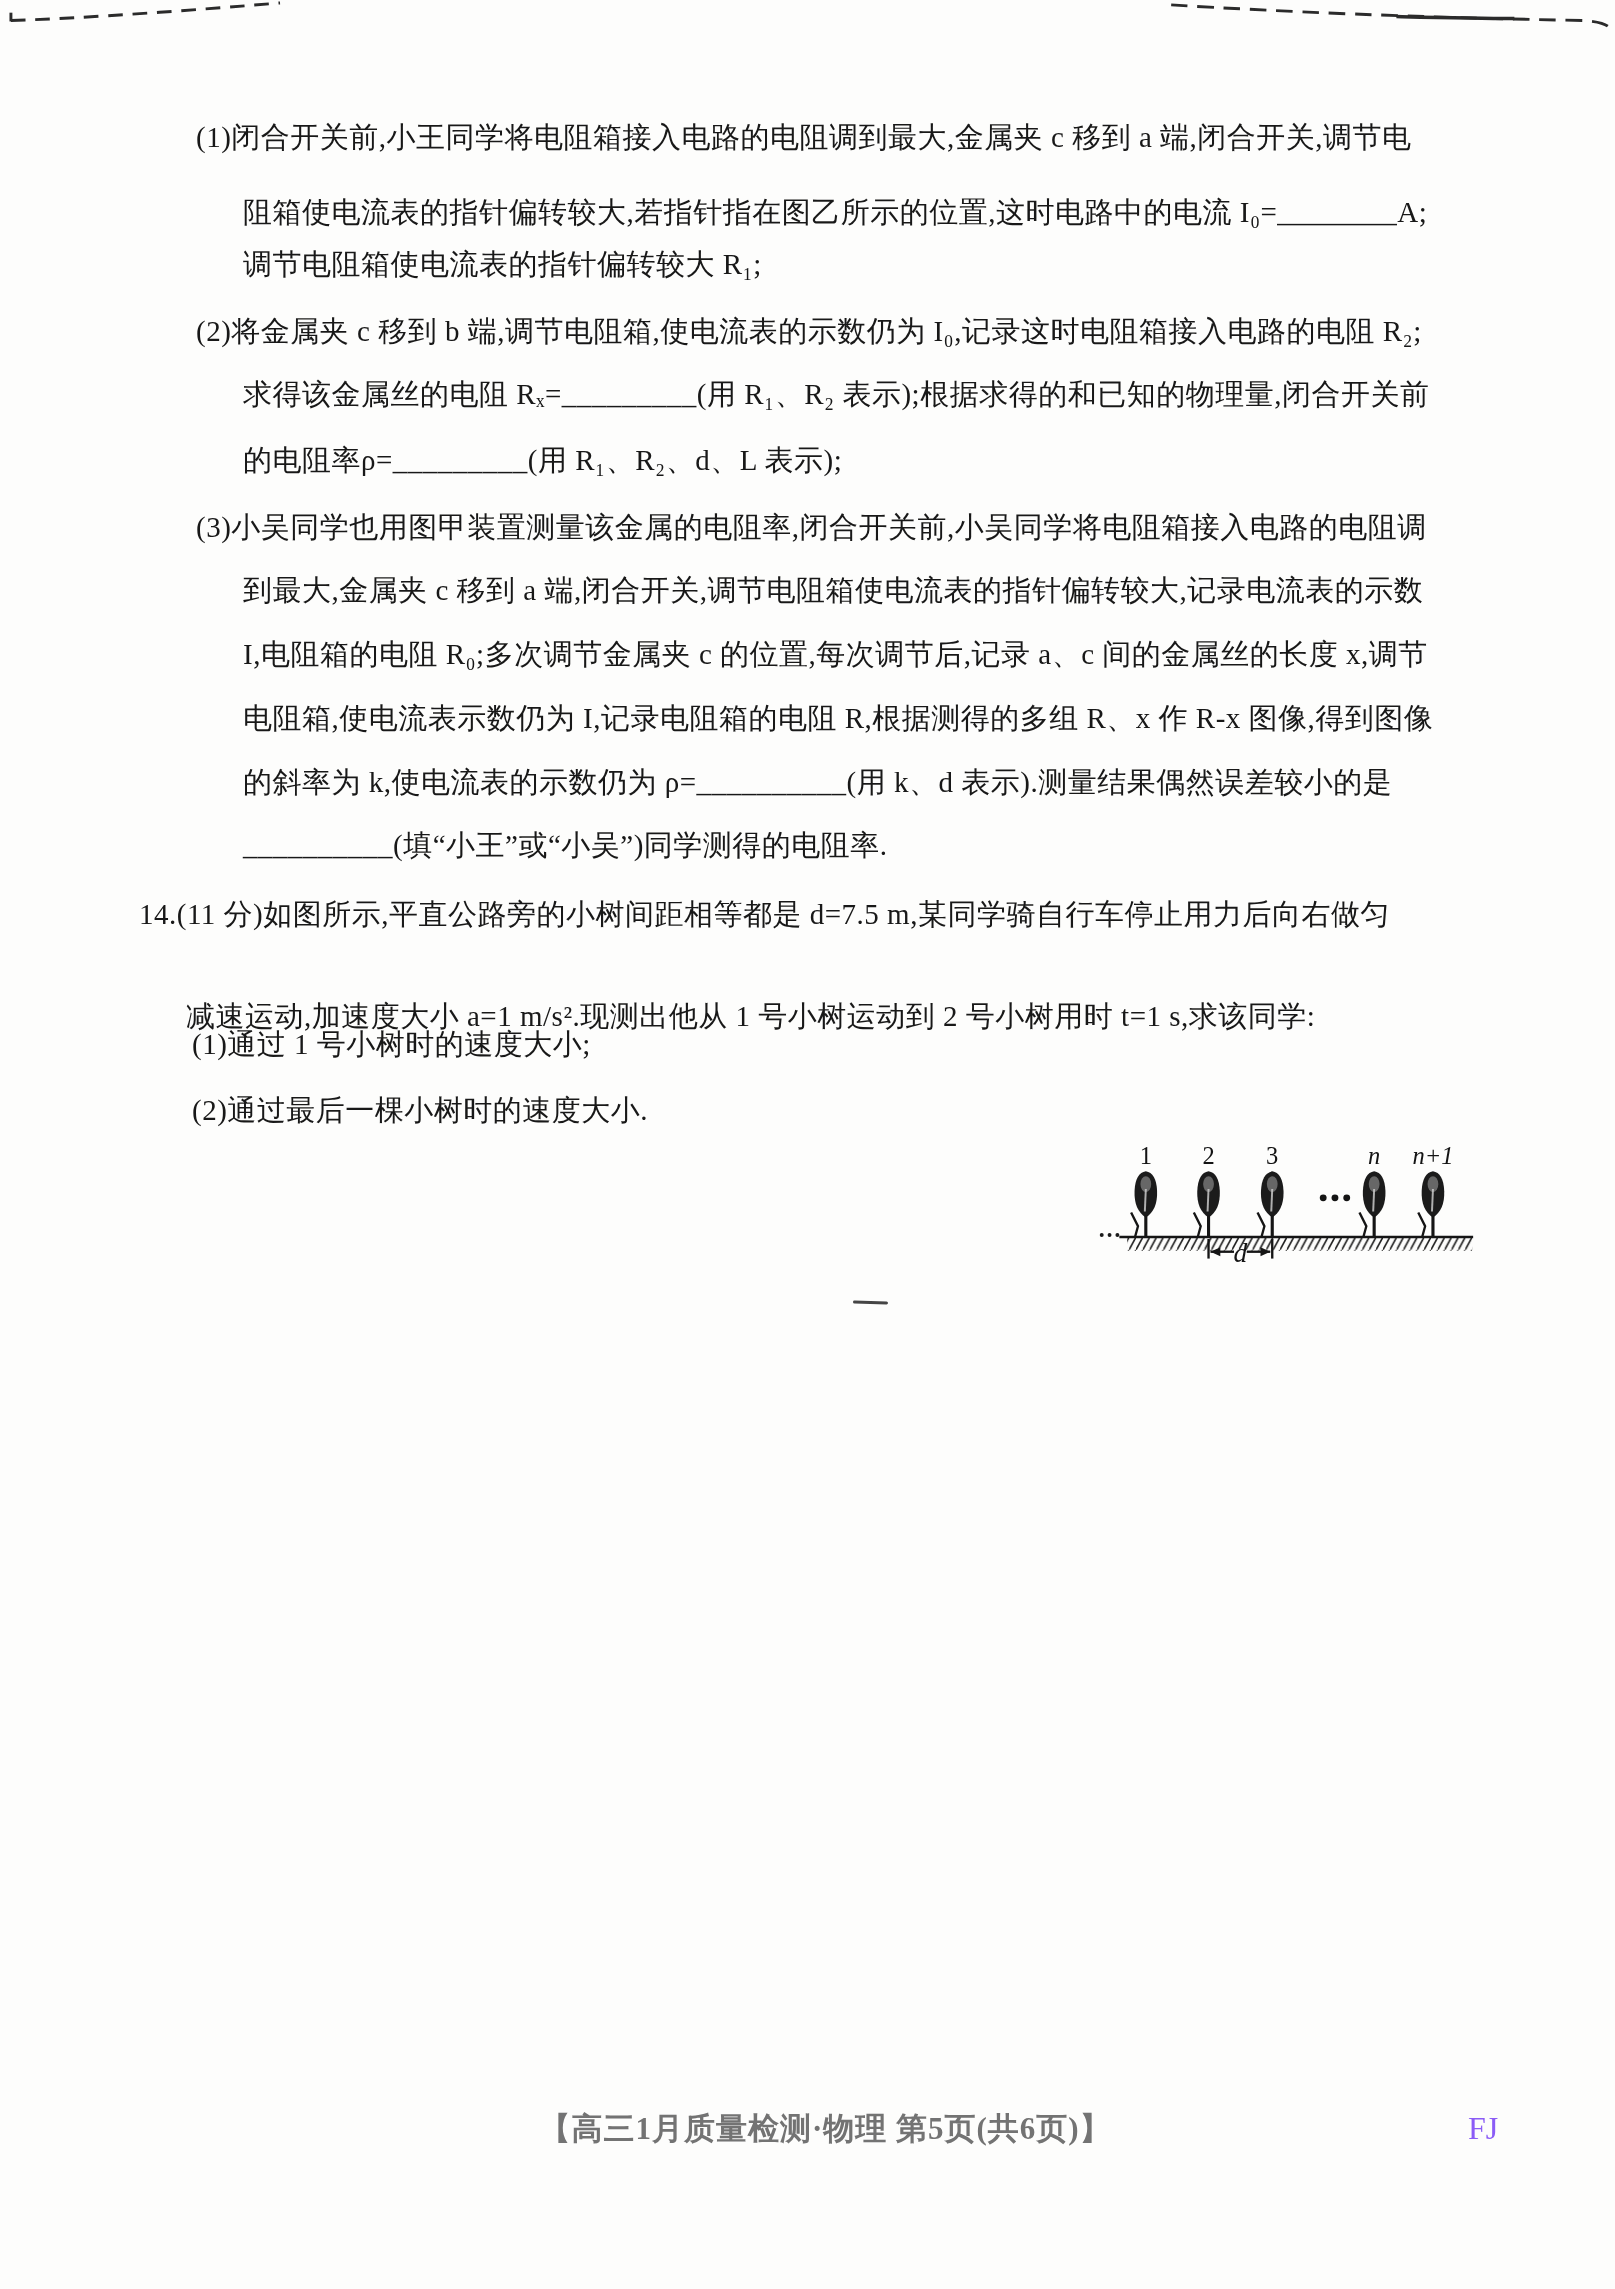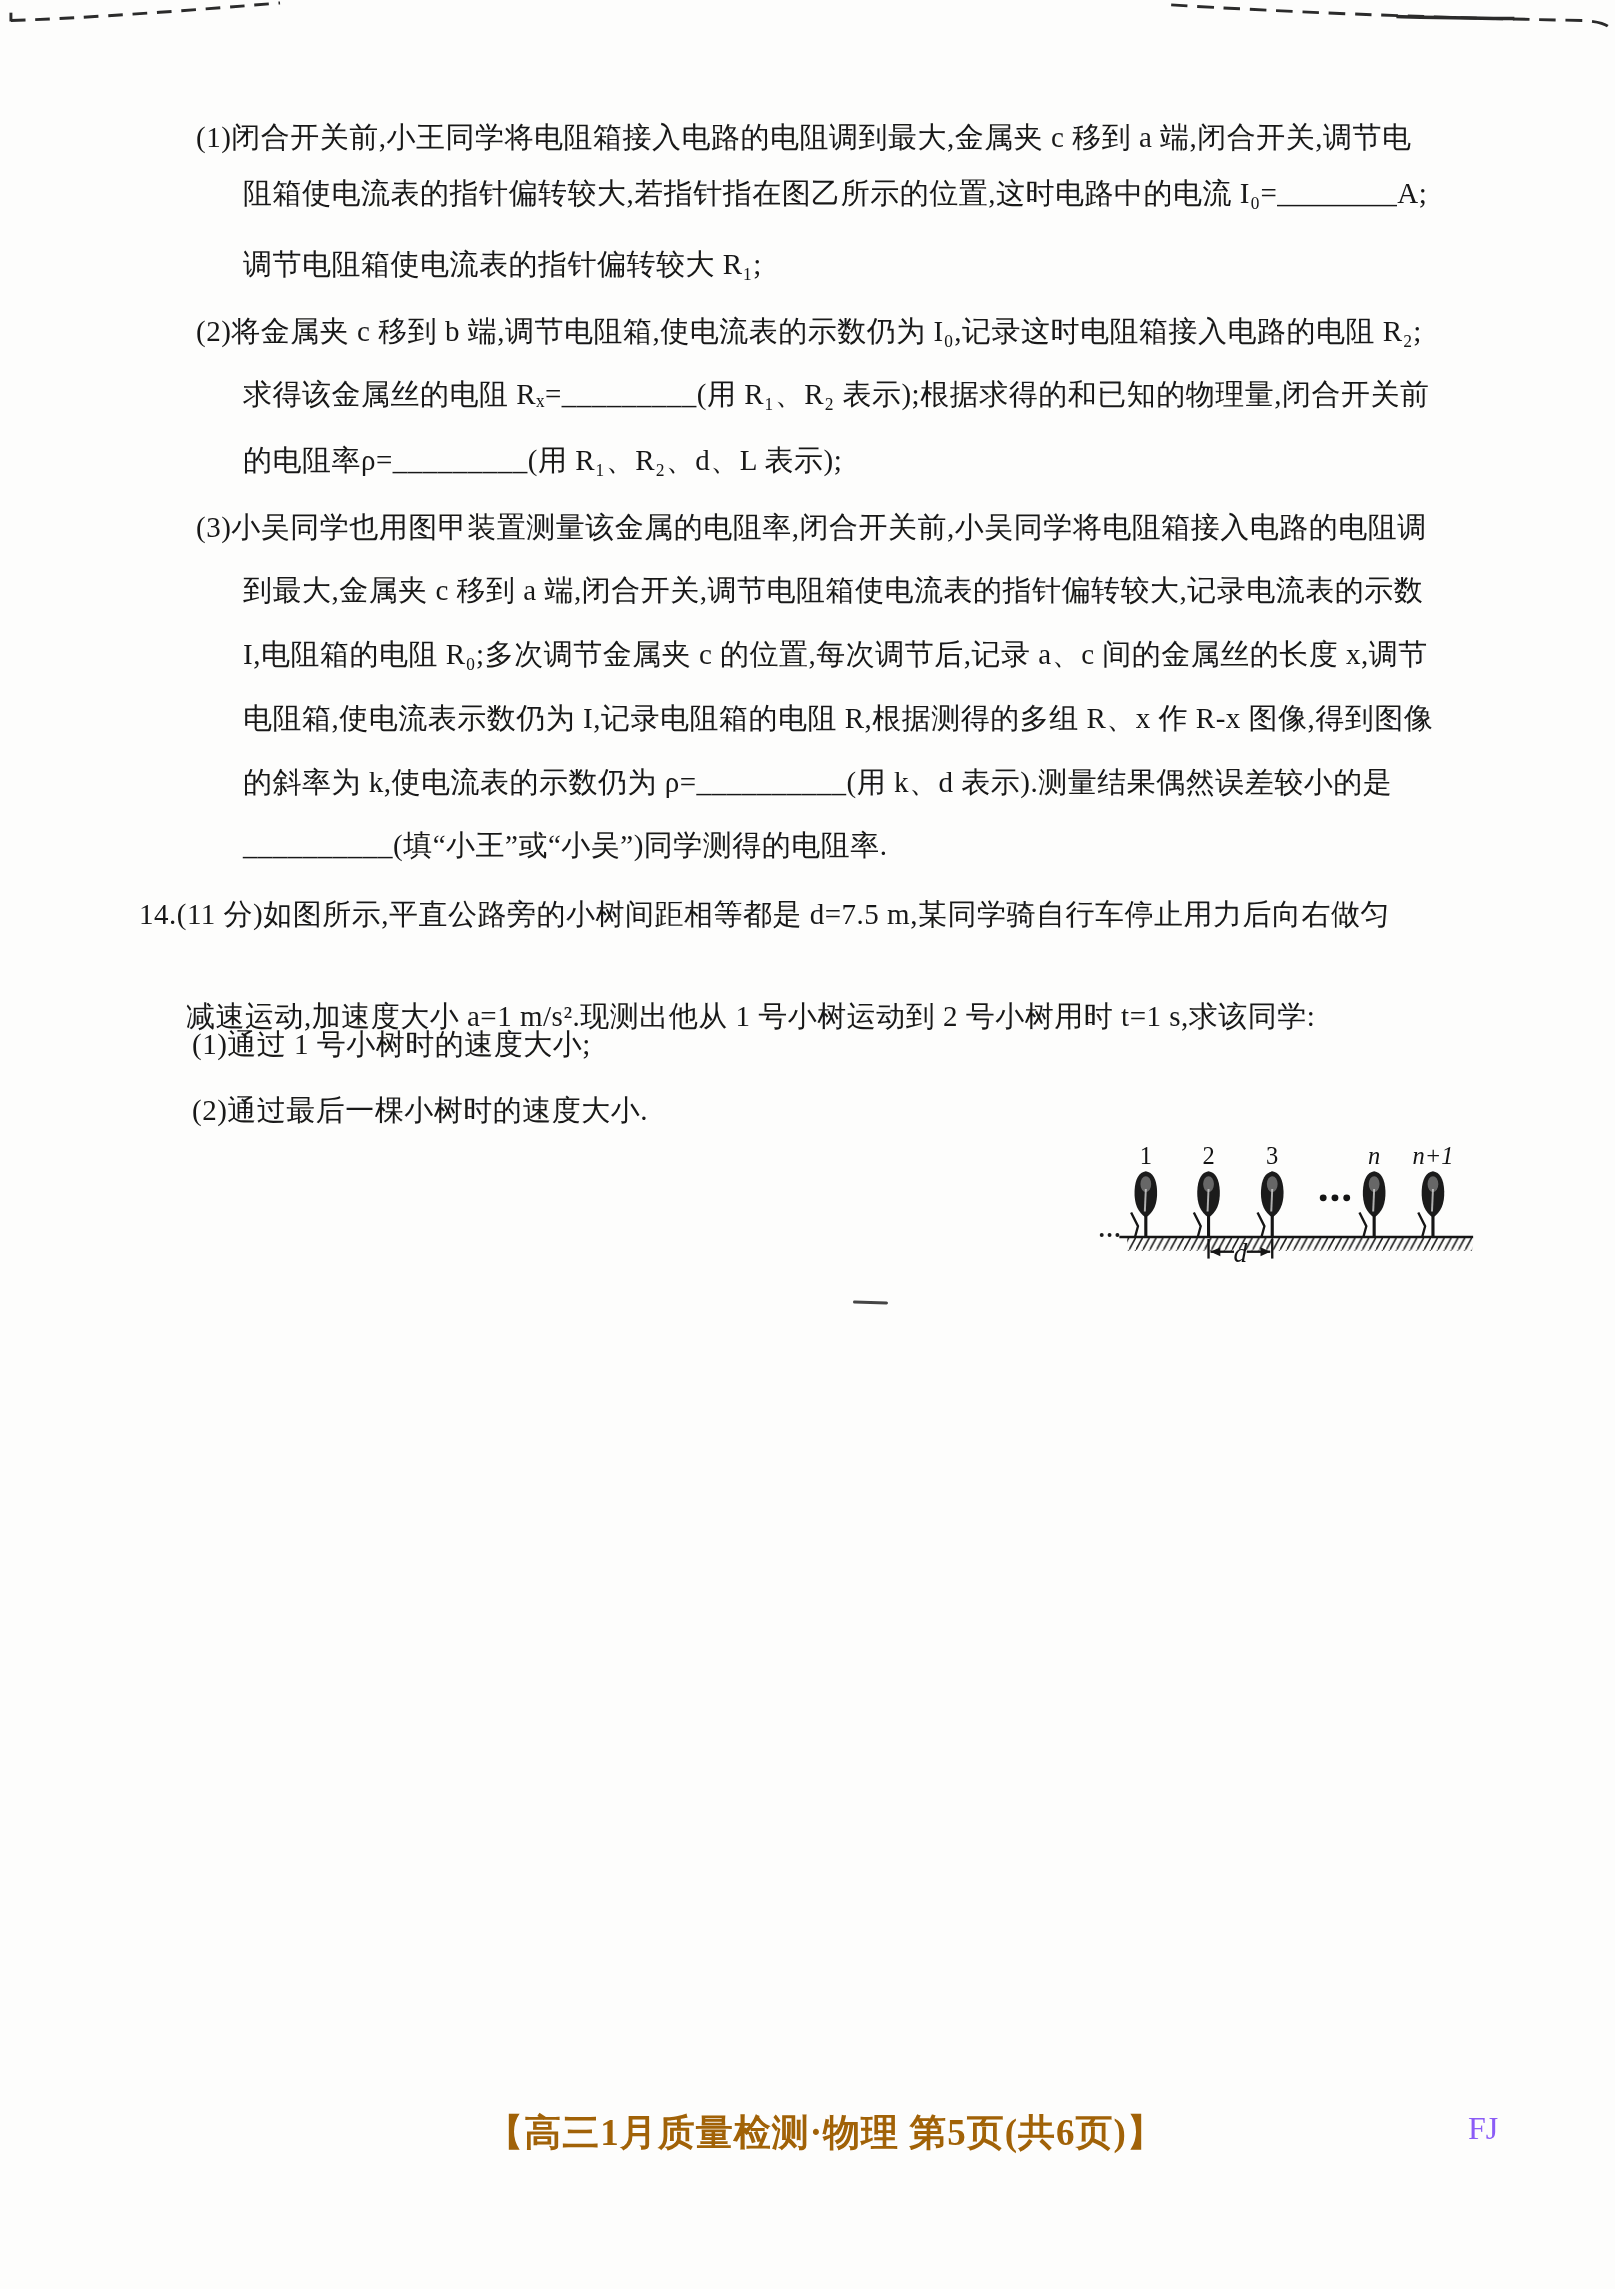--- a/index.html
+++ b/index.html
@@ -39,24 +39,24 @@
   }
   .footer {
     position:absolute;
     left:0; top:2108px; width:100%;
     height:43px;
   }
   .footer-text {
     position:absolute;
     left:0; right:0;
     text-align:center;
-    font-size:37px;
+    font-size:31px;
     letter-spacing:1px;
     font-weight:bold;
-    color:#a16207;
+    color:#737373;
     padding-left:36px;
   }
   .footer-code {
     position:absolute;
     left:1468px; top:2px;
     font-size:32px;
     color:#8b5cf6;
   }
 </style>
 </head>
@@ -66,21 +66,21 @@
 
   <svg class="scan-artifacts" width="1615" height="78" viewBox="0 0 1648 80">
     <path d="M7 13 L7 22" stroke="#2b2b2b" stroke-width="3" fill="none"></path>
     <path d="M7 21 C 80 19 200 10 283 3" stroke="#2b2b2b" stroke-width="3" fill="none" stroke-dasharray="15 10"></path>
     <path d="M1197 5 C 1310 12 1450 18 1620 21 C 1633 22 1641 24 1645 27" stroke="#2b2b2b" stroke-width="3" fill="none" stroke-dasharray="17 10"></path>
     <path d="M1428 17 C 1470 18 1510 19 1549 19" stroke="#2b2b2b" stroke-width="3.5" fill="none"></path>
   </svg>
 
   <div class="content" id="question-text">
       <div class="tline" style="left: 196px; top: 120px;">(1)闭合开关前,小王同学将电阻箱接入电路的电阻调到最大,金属夹 c 移到 a 端,闭合开关,调节电</div>
-      <div class="tline" style="left: 243px; top: 176px;">阻箱使电流表的指针偏转较大,若指针指在图乙所示的位置,这时电路中的电流 I₀=________A;</div>
+      <div class="tline" style="left: 243px; top: 195px;">阻箱使电流表的指针偏转较大,若指针指在图乙所示的位置,这时电路中的电流 I₀=________A;</div>
       <div class="tline" style="left: 243px; top: 247px;">调节电阻箱使电流表的指针偏转较大 R₁;</div>
       <div class="tline" style="left: 196px; top: 314px;">(2)将金属夹 c 移到 b 端,调节电阻箱,使电流表的示数仍为 I₀,记录这时电阻箱接入电路的电阻 R₂;</div>
       <div class="tline" style="left: 243px; top: 377px;">求得该金属丝的电阻 Rₓ=_________(用 R₁、R₂ 表示);根据求得的和已知的物理量,闭合开关前</div>
       <div class="tline" style="left: 243px; top: 443px;">的电阻率ρ=_________(用 R₁、R₂、d、L 表示);</div>
       <div class="tline" style="left: 196px; top: 510px;">(3)小吴同学也用图甲装置测量该金属的电阻率,闭合开关前,小吴同学将电阻箱接入电路的电阻调</div>
       <div class="tline" style="left: 243px; top: 573px;">到最大,金属夹 c 移到 a 端,闭合开关,调节电阻箱使电流表的指针偏转较大,记录电流表的示数</div>
       <div class="tline" style="left: 243px; top: 701px;">电阻箱,使电流表示数仍为 I,记录电阻箱的电阻 R,根据测得的多组 R、x 作 R-x 图像,得到图像</div>
       <div class="tline" style="left: 243px; top: 637px;">I,电阻箱的电阻 R₀;多次调节金属夹 c 的位置,每次调节后,记录 a、c 间的金属丝的长度 x,调节</div>
       <div class="tline" style="left: 243px; top: 765px;">的斜率为 k,使电流表的示数仍为 ρ=__________(用 k、d 表示).测量结果偶然误差较小的是</div>
       <div class="tline" style="left: 243px; top: 828px;">__________(填“小王”或“小吴”)同学测得的电阻率.</div>

